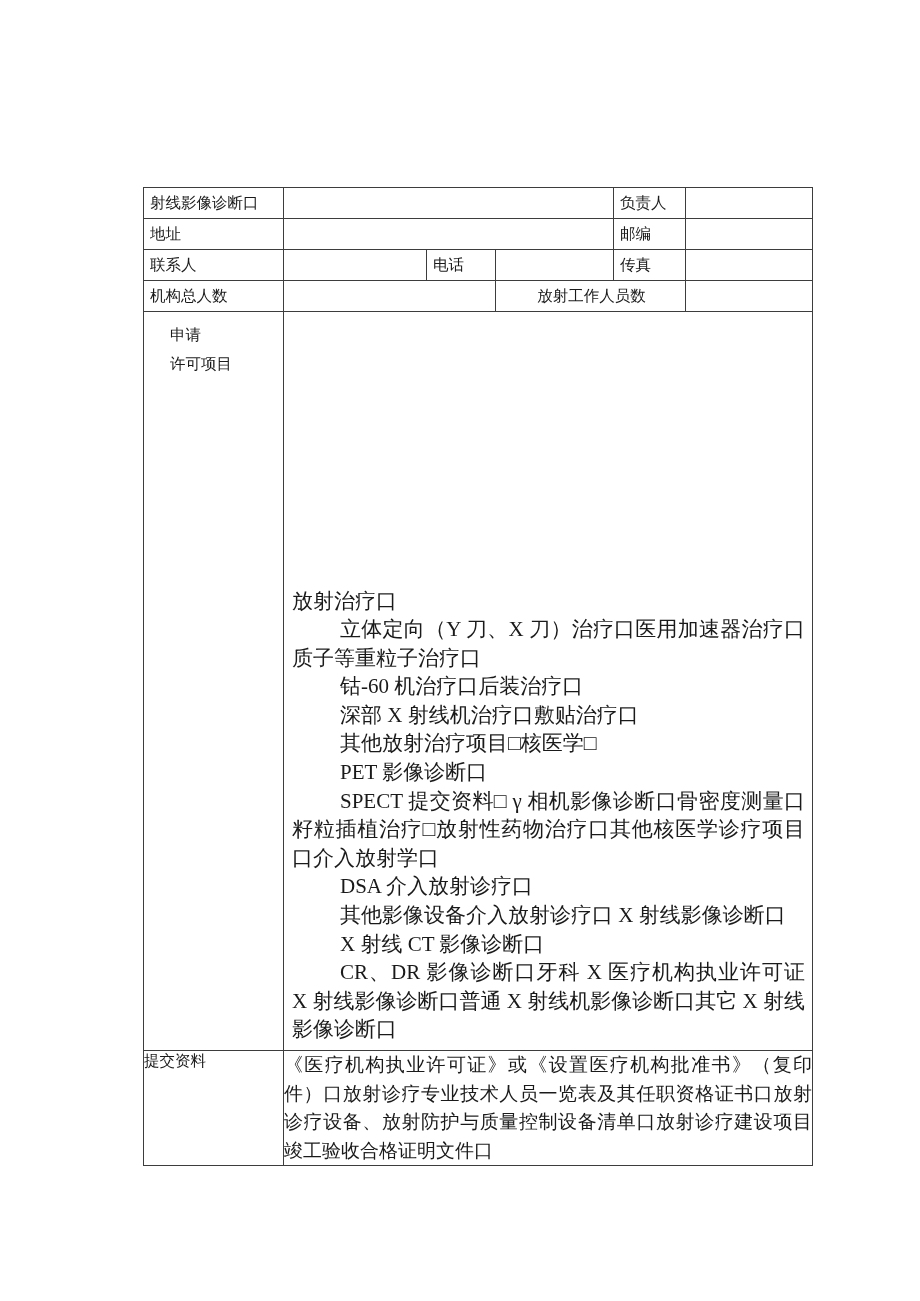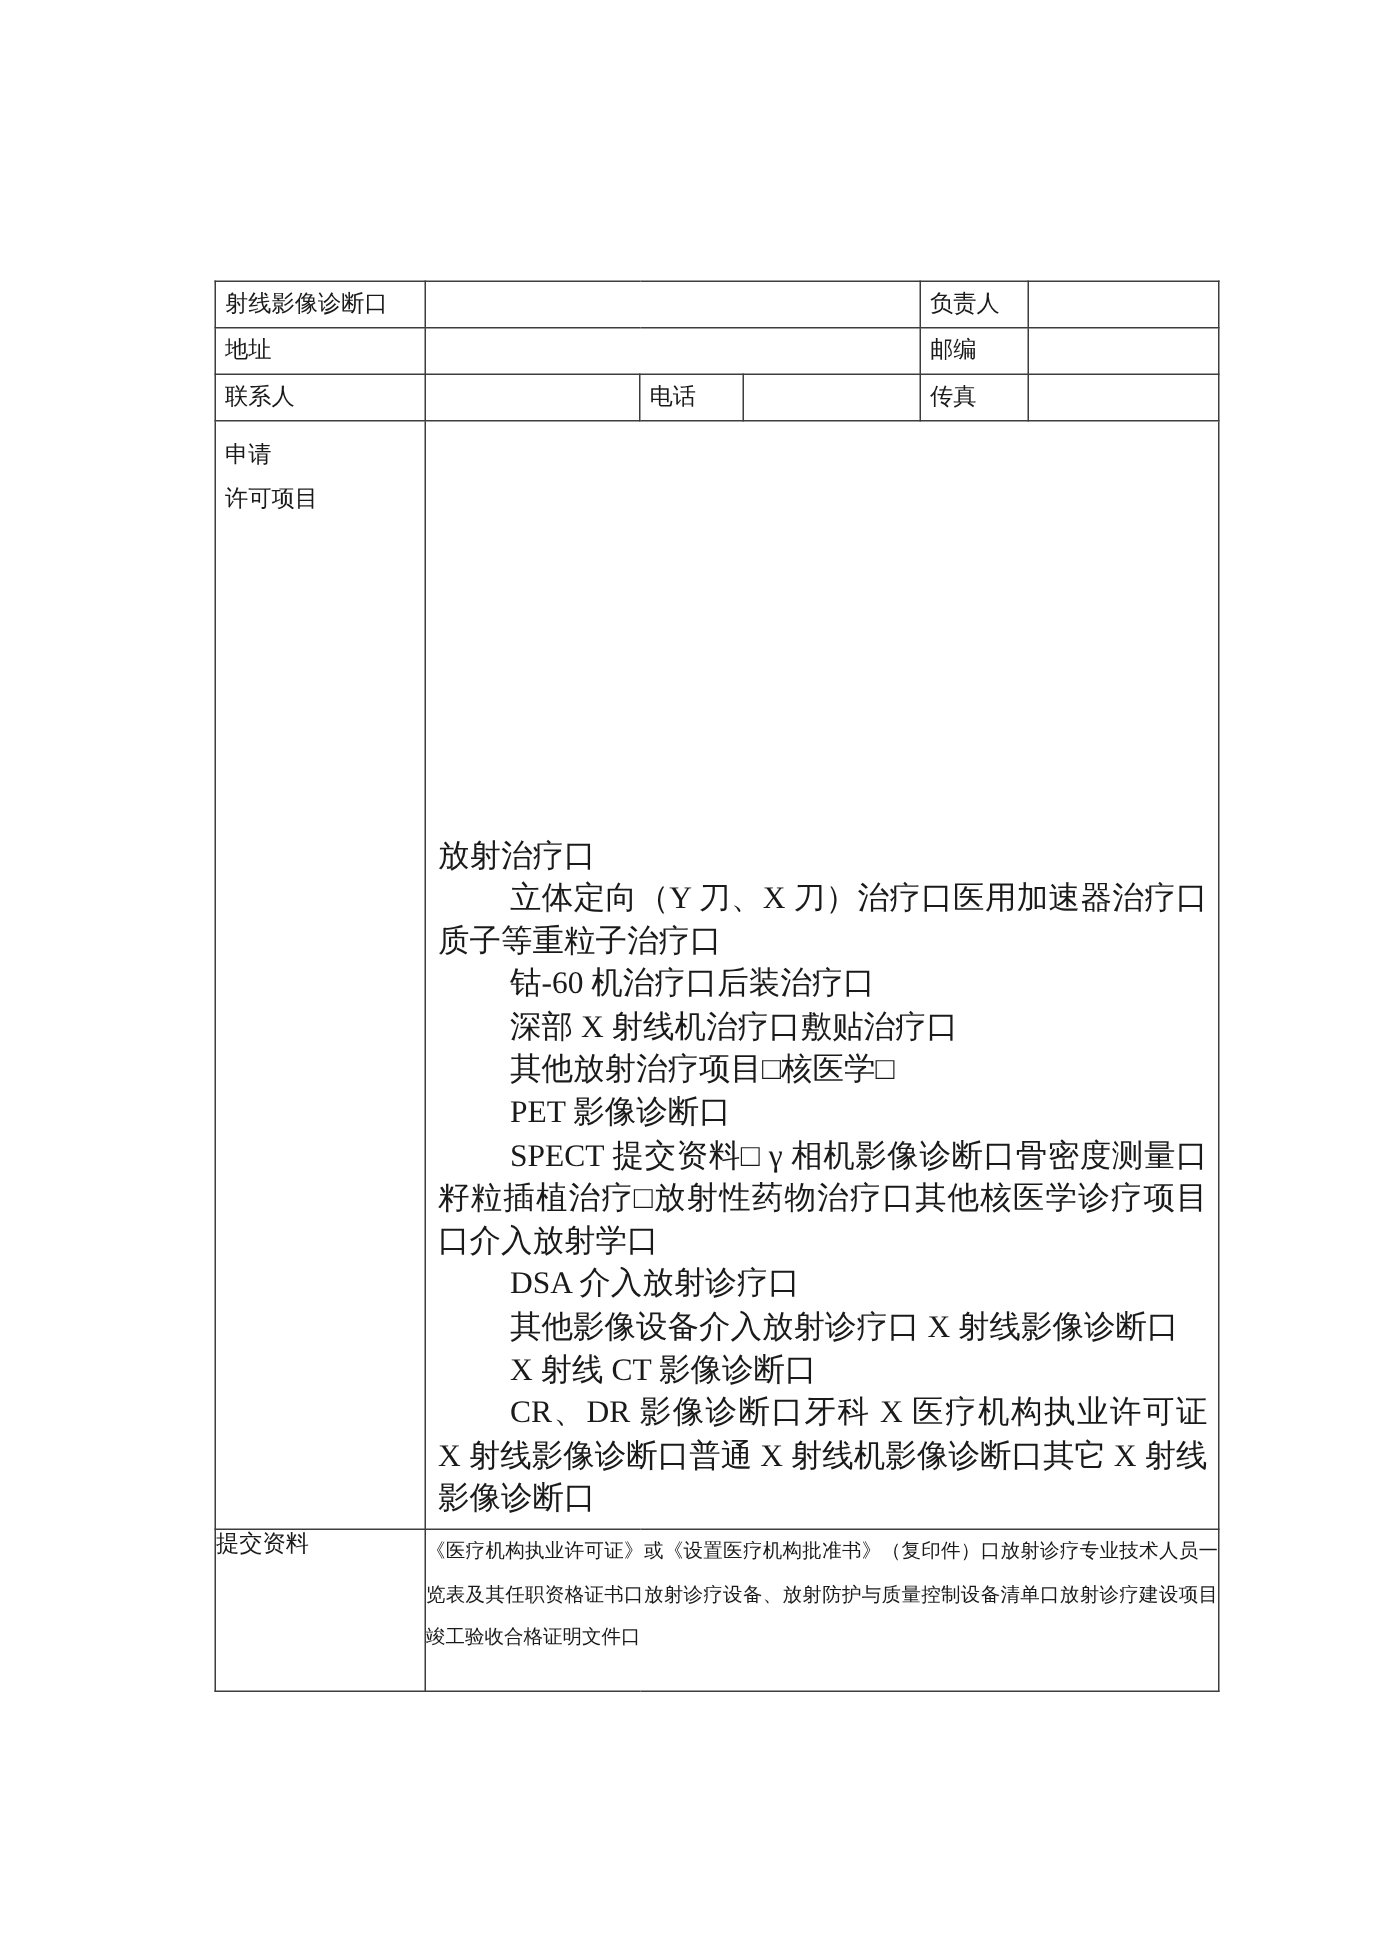--- a/index.html
+++ b/index.html
@@ -72,20 +72,21 @@
 
   .r-name td { height: 26px; }
   .r-addr td { height: 26px; }
   .r-contact td { height: 26px; }
   .r-count td { height: 26px; }
 
   
   .apply-label {
     padding: 8px 4px 0 6px;
     line-height: 29px;
+    margin-left: 20px;
   }
   .apply-label div { white-space: nowrap; }
 
   .apply-body {
     position: relative;
     height: 738px;
     padding: 0;
   }
   .items-block {
     position: absolute;
@@ -112,21 +113,21 @@
     text-align: left;
     vertical-align: middle;
     white-space: nowrap;
   }
   .submit-body {
     padding: 22px 8px 10px 6px;
     height: 107px;
   }
   .submit-body p {
     margin: 0;
-    font-size: 13px;
+    font-size: 19px;
     line-height: 28.6px;
     text-align: justify;
     text-justify: inter-ideograph;
   }
 </style>
 </head>
 <body>
 
 <div class="page">
 
@@ -186,20 +187,34 @@
           <div class="cell-pad">&nbsp;</div>
         </td>
         <td>
           <div class="cell-pad lbl">传真</div>
         </td>
         <td>
           <div class="cell-pad">&nbsp;</div>
         </td>
       </tr>
 
+      <tr class="r-count">
+        <td>
+          <div class="cell-pad lbl">机构总人数</div>
+        </td>
+        <td colspan="2">
+          <div class="cell-pad">&nbsp;</div>
+        </td>
+        <td colspan="2">
+          <div class="cell-pad lbl-center">放射工作人员数</div>
+        </td>
+        <td>
+          <div class="cell-pad">&nbsp;</div>
+        </td>
+      </tr>
 
       <tr>
         <td>
           <div class="apply-label">
             <div>申请</div>
             <div>许可项目</div>
           </div>
         </td>
         <td class="apply-body" colspan="5">
           <div class="items-block">

